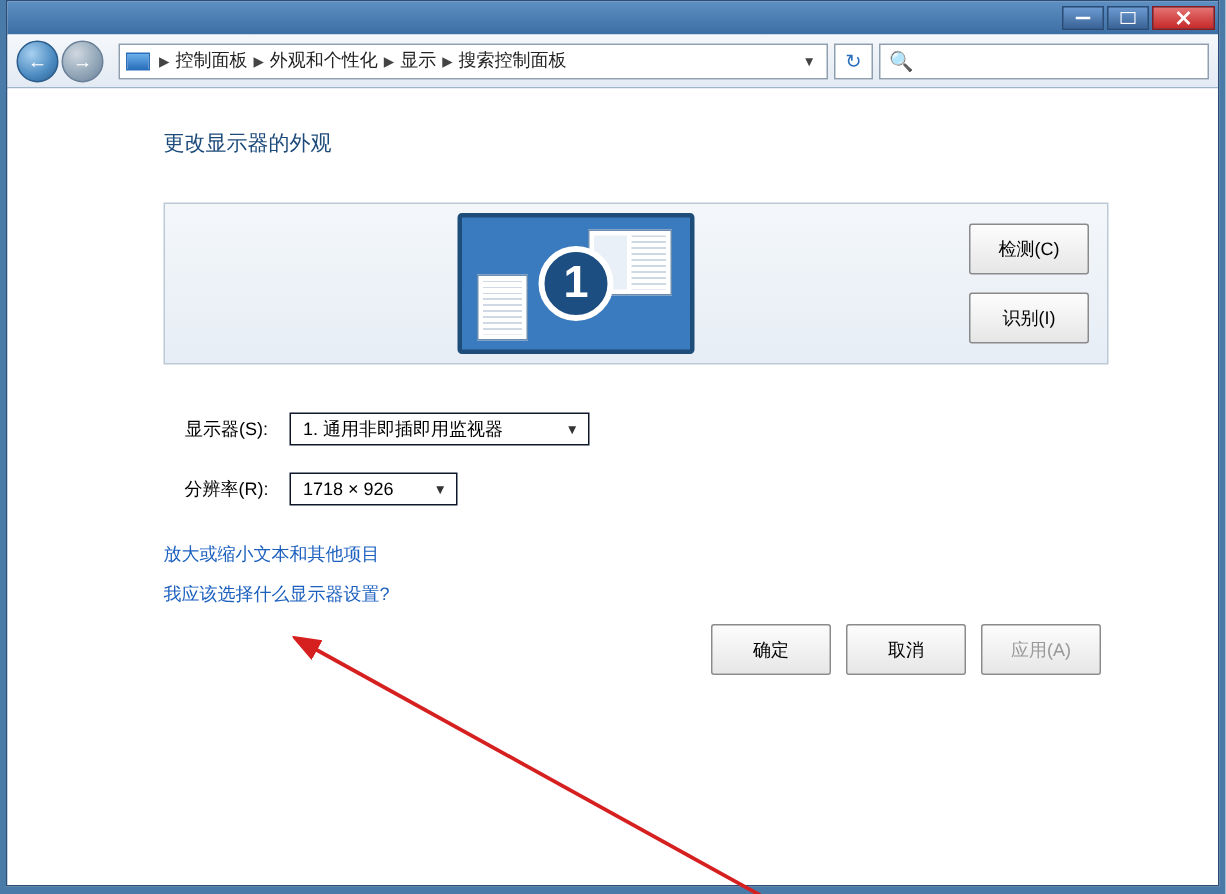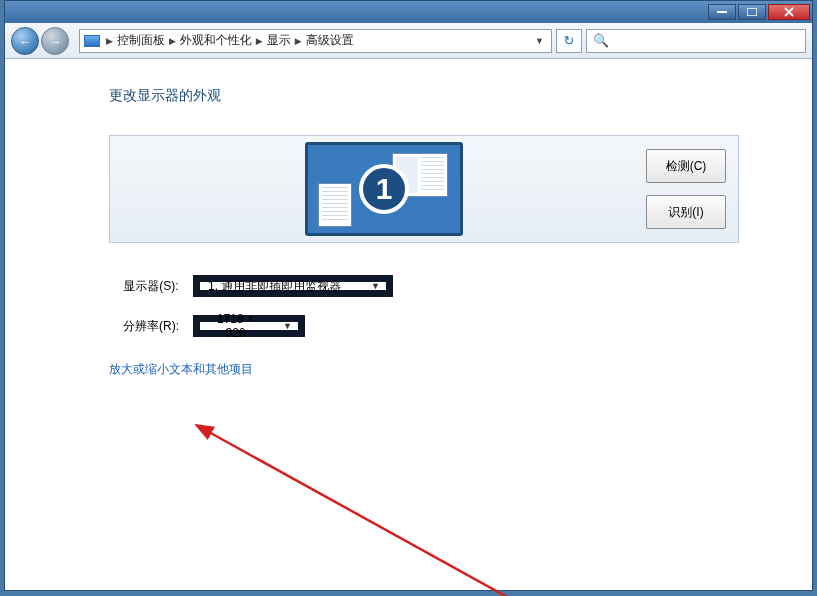--- a/index.html
+++ b/index.html
@@ -271,21 +271,21 @@
       text-align: center;
     }
     .row label {
       width: 84px;
     }
     .combo {
       position: relative;
       display: inline-flex;
       align-items: center;
       height: 22px;
-      border: 7px solid #0f172a;
+      border: 1px solid #0f172a;
       background: #fff;
       padding: 0 35px 0 8px;
       font-size: 12px;
       cursor: pointer;
     }
     .combo .car {
       position: absolute;
       right: 6px;
       font-size: 9px;
       color: #333;
@@ -355,21 +355,21 @@
     </div>
     <div class="address">
       <span class="picon"></span>
       <span class="arr">▶</span>
       <span>控制面板</span>
       <span class="arr">▶</span>
       <span>外观和个性化</span>
       <span class="arr">▶</span>
       <span>显示</span>
       <span class="arr">▶</span>
-      <span>高级设置</span>
+      <span>搜索控制面板</span>
       <span class="addr-drop">▼</span>
     </div>
     <div class="refresh">
       <span>↻</span>
     </div>
     <div class="search">
       <span class="sicon">🔍</span>
     </div>
   </div>
 
@@ -405,24 +405,30 @@
           <div class="combo" style="width:112px">
             <span>1718 × 926</span>
             <span class="car">▼</span>
           </div>
         </div>
       </div>
 
 
       <div class="links-bot">
         <span class="lnk">放大或缩小文本和其他项目</span>
+        <span class="lnk">我应该选择什么显示器设置?</span>
       </div>
 
     </div>
 
+    <div class="footer">
+      <button class="wbtn">确定</button>
+      <button class="wbtn">取消</button>
+      <button class="wbtn" disabled="">应用(A)</button>
+    </div>
 
     <svg class="arrow-red" width="380" height="220">
       <defs>
         <marker id="ah" markerWidth="10" markerHeight="10" refX="2" refY="3" orient="auto">
           <path d="M0,0 L0,6 L8,3 z" fill="#d62020"></path>
         </marker>
       </defs>
       <line x1="370" y1="210" x2="12" y2="12" stroke="#d62020" stroke-width="2.5" marker-end="url(#ah)"></line>
     </svg>
 

